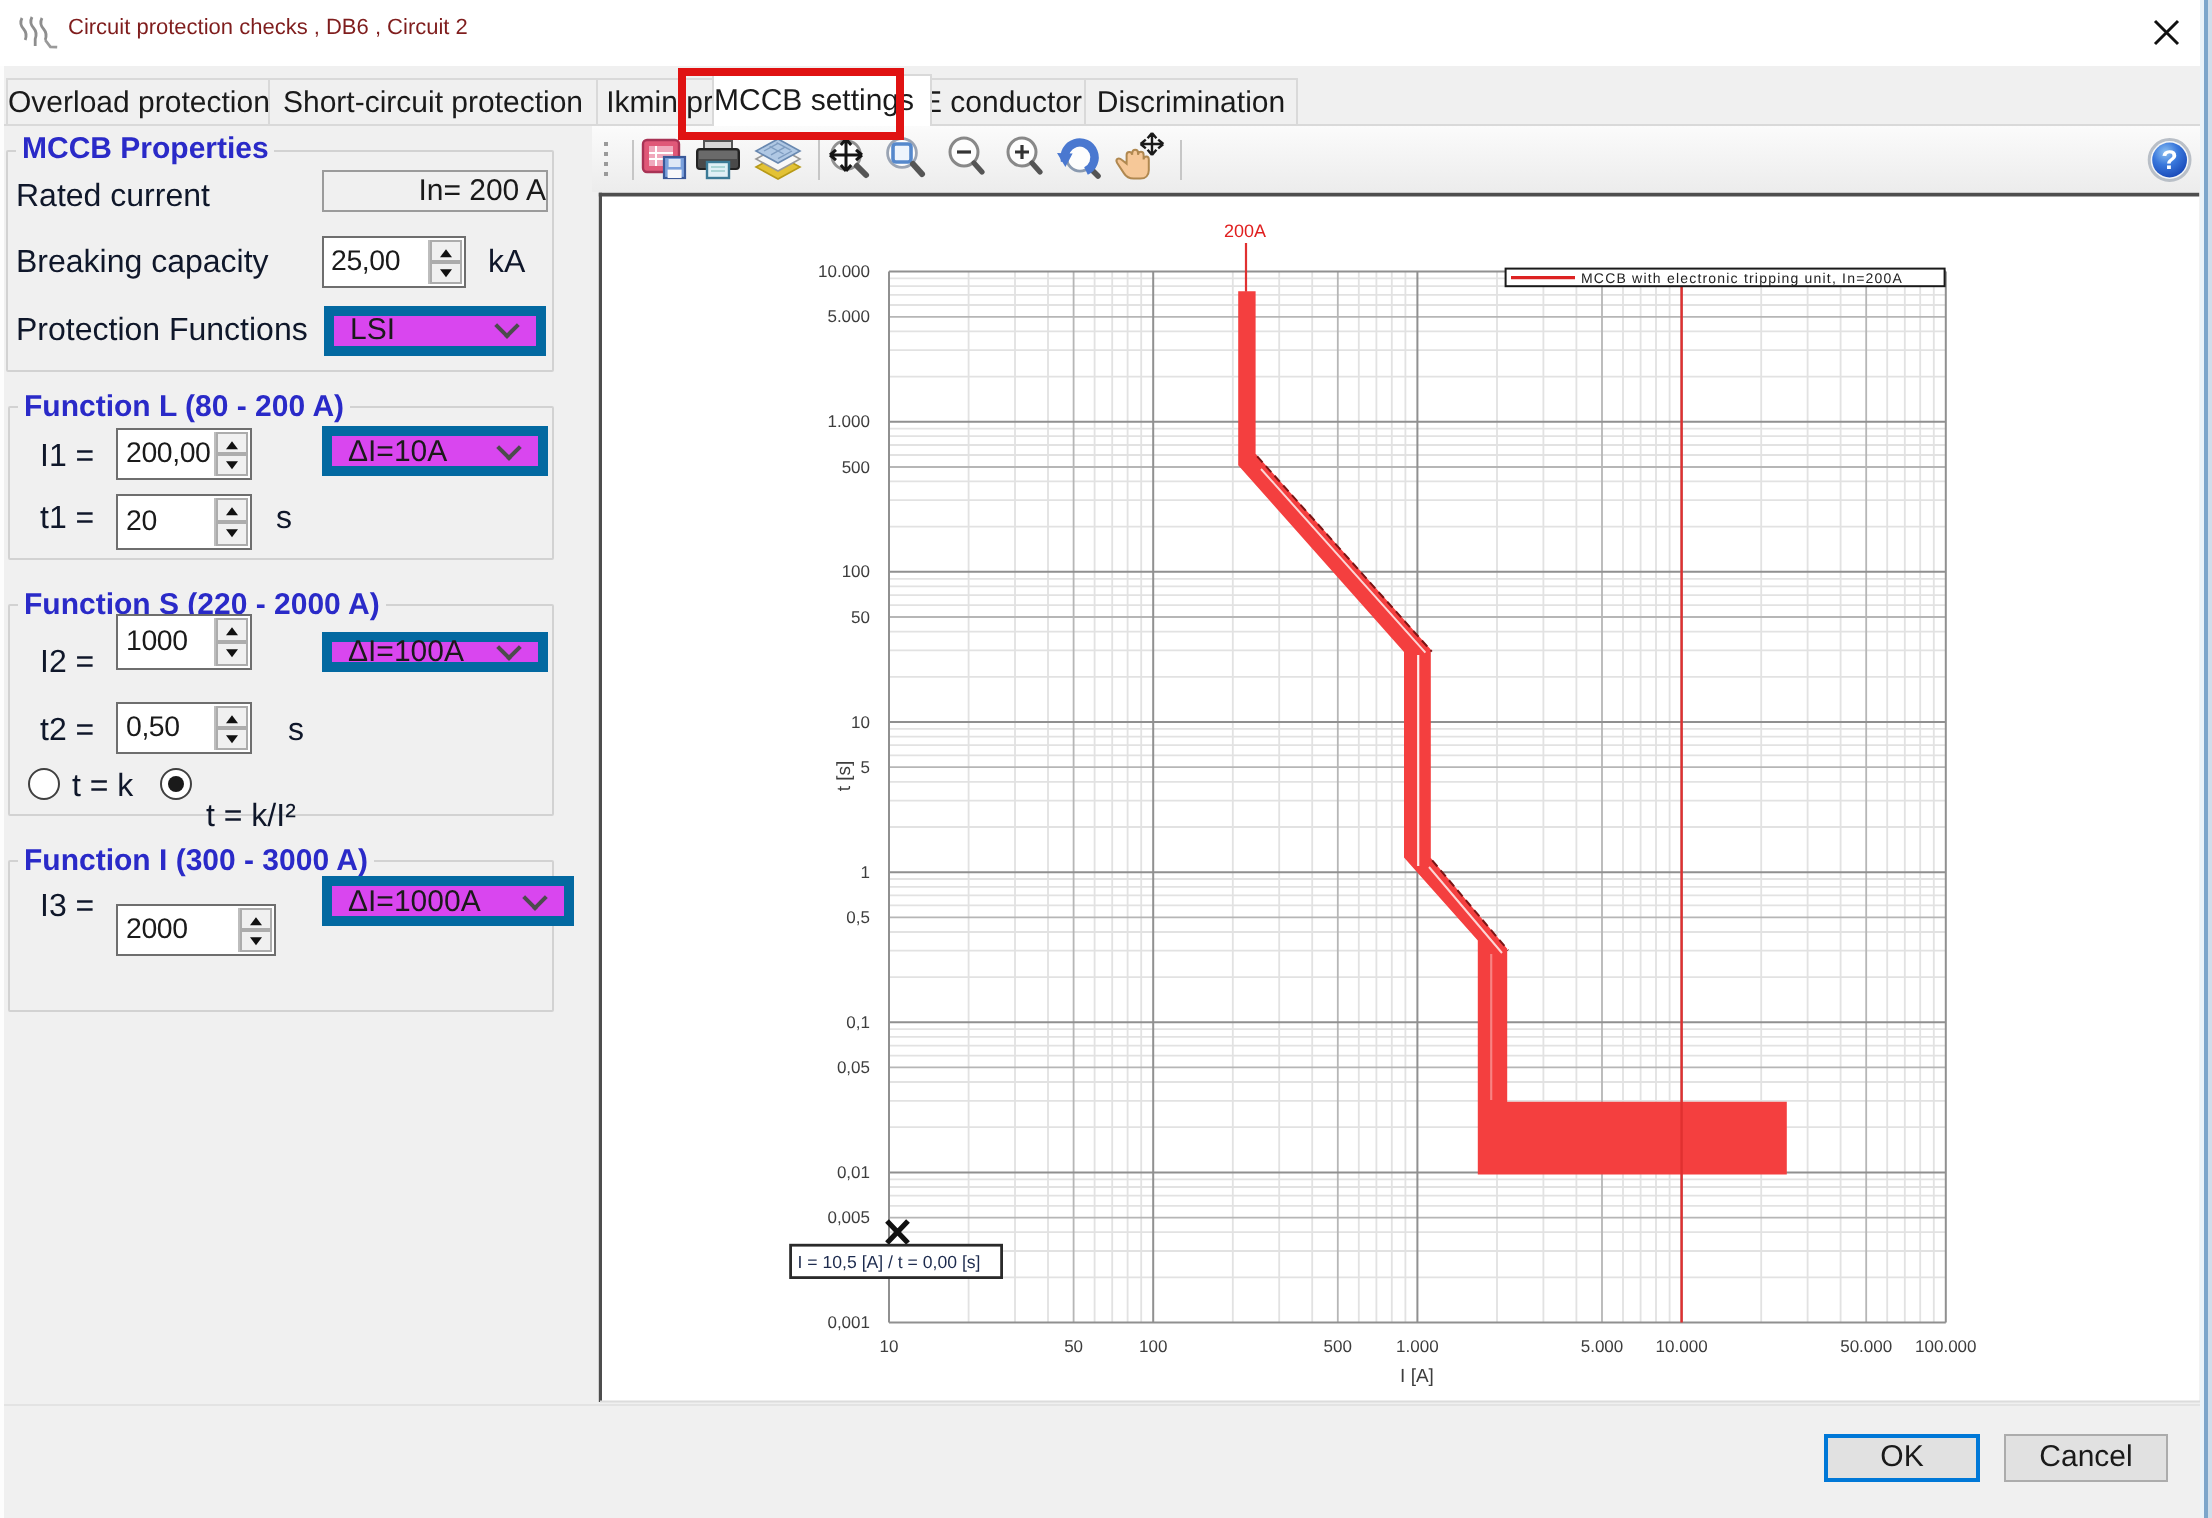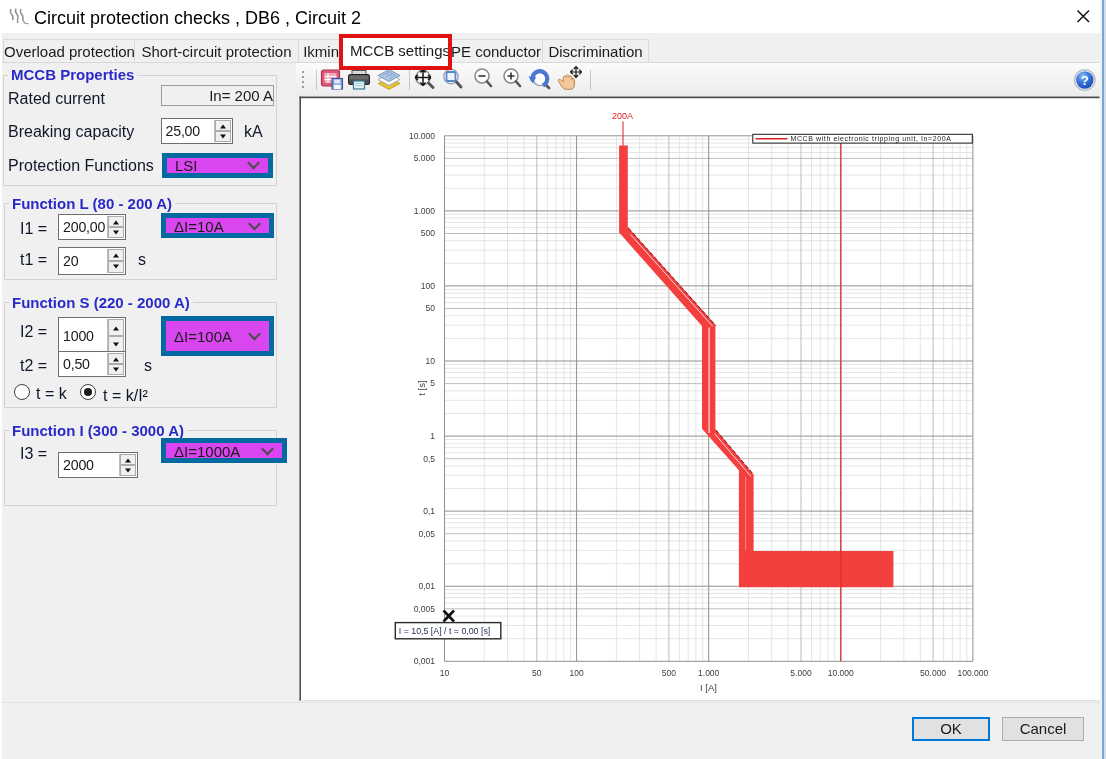--- a/index.html
+++ b/index.html
@@ -25,32 +25,32 @@
 
 <div class="abs" style="left:0;top:0;width:1106px;height:33px;background:#fff"></div>
 <svg class="abs" style="left:8px;top:6px" width="24" height="22" viewBox="0 0 24 22">
  <g stroke="#8e8e8e" stroke-width="1.4" fill="none">
   <path d="M3 3 q-1.5 3 .8 5.5 q2 2.3 .8 5.5"></path>
   <path d="M8 2.5 q-1.5 3 .8 5.5 q2 2.3 .8 5.5 l0 3.5"></path>
   <path d="M13 3 q-1.5 3 .8 5.5 q2 2.3 .8 5.5"></path>
   <path d="M14.6 14 l2.6 3.4 l3.4 .2" stroke="#9a9a9a"></path>
  </g>
 </svg>
-<div class="abs" style="left:34px;top:8px;font-size:18px;color:#000000">Circuit protection checks , DB6 , Circuit 2</div>
+<div class="abs" style="left:34px;top:8px;font-size:11px;color:#7f1d1d">Circuit protection checks , DB6 , Circuit 2</div>
 <svg class="abs" style="left:1075px;top:8px" width="17" height="17" viewBox="0 0 17 17">
     <path d="M2.5 2.5L14 14M2.5 14L14 2.5" stroke="#111" stroke-width="1.5"></path>
   </svg>
 
 <div class="abs" style="left:0;top:62px;width:1106px;height:1px;background:#d9d9d9"></div>
 <div class="tab" style="left:3px;width:132px">Overload protection</div>
 <div class="tab" style="left:134px;width:165px">Short-circuit protection</div>
 <div class="tab" style="left:298px;width:92px">Ikmin protec</div>
 <div class="tab" style="left:449px;width:94px">PE conductor</div>
 <div class="tab" style="left:542px;width:107px">Discrimination</div>
-<div class="abs" style="left:341px;top:37px;width:110px;height:30px;background:#fff;border:1px solid #d9d9d9;border-bottom:none;font-size:15px;text-align:right;line-height:26px">MCCB settings</div>
+<div class="abs" style="left:356px;top:37px;width:110px;height:30px;background:#fff;border:1px solid #d9d9d9;border-bottom:none;font-size:15px;text-align:left;line-height:26px">MCCB settings</div>
 
 <div class="abs" style="left:296px;top:63px;width:804px;height:33px;background:linear-gradient(180deg,#fbfbfb,#ececec)"></div>
 <div class="abs" style="left:302px;top:71px;width:2px;height:17px;background:repeating-linear-gradient(#9a9a9a 0 2px,transparent 2px 5px)"></div>
 <div class="abs" style="left:316px;top:70px;width:1px;height:20px;background:#c6c6c6"></div>
 <div class="abs" style="left:409px;top:70px;width:1px;height:20px;background:#c6c6c6"></div>
 <div class="abs" style="left:590px;top:70px;width:1px;height:20px;background:#c6c6c6"></div>
 <svg class="abs" style="left:318px;top:66px" width="276" height="28" viewBox="0 0 276 28">
 
 <g>
  <rect x="3.5" y="4" width="18" height="16" rx="2" fill="#e05878" stroke="#a83355" stroke-width="1.2"></rect>
@@ -234,52 +234,52 @@
       <span class="sbd">
         <i class="tri-d"></i>
       </span>
     </span>
   </div>
 <div class="lbl" style="left:138px;top:251px">s</div>
 
 <div class="grp" style="left:4px;top:302px;width:273px;height:106px"></div>
 <div class="leg" style="left:9px;top:294px">Function S (220 - 2000 A)</div>
 <div class="lbl" style="left:20px;top:323px">I2 =</div>
-<div class="spin" style="left:58px;top:317px;width:68px;height:38px">
+<div class="spin" style="left:58px;top:307px;width:68px;height:28px">
     <span class="v">1000</span>
  <span class="sb">
       <span class="sbu">
         <i class="tri-u"></i>
       </span>
       <span class="sbd">
         <i class="tri-d"></i>
       </span>
     </span>
   </div>
-<div class="cmb" style="left:161px;top:316px;width:113px;height:40px">
+<div class="cmb" style="left:161px;top:316px;width:113px;height:20px">
     <span class="v">ΔI=100A</span>
     <span class="car"></span>
   </div>
 <div class="lbl" style="left:20px;top:357px">t2 =</div>
 <div class="spin" style="left:58px;top:351px;width:68px;height:26px">
     <span class="v">0,50</span>
  <span class="sb">
       <span class="sbu">
         <i class="tri-u"></i>
       </span>
       <span class="sbd">
         <i class="tri-d"></i>
       </span>
     </span>
   </div>
 <div class="lbl" style="left:144px;top:357px">s</div>
 <div class="rad" style="left:14px;top:384px"></div>
 <div class="lbl" style="left:36px;top:385px">t = k</div>
 <div class="rad on" style="left:80px;top:384px"></div>
-<div class="lbl" style="left:103px;top:387px">t = k/I²</div>
+<div class="lbl" style="left:103px;top:400px">t = k/I²</div>
 
 <div class="grp" style="left:4px;top:430px;width:273px;height:76px"></div>
 <div class="leg" style="left:9px;top:422px">Function I (300 - 3000 A)</div>
 <div class="lbl" style="left:20px;top:445px">I3 =</div>
 <div class="spin" style="left:58px;top:452px;width:80px;height:26px">
     <span class="v">2000</span>
  <span class="sb">
       <span class="sbu">
         <i class="tri-u"></i>
       </span>

